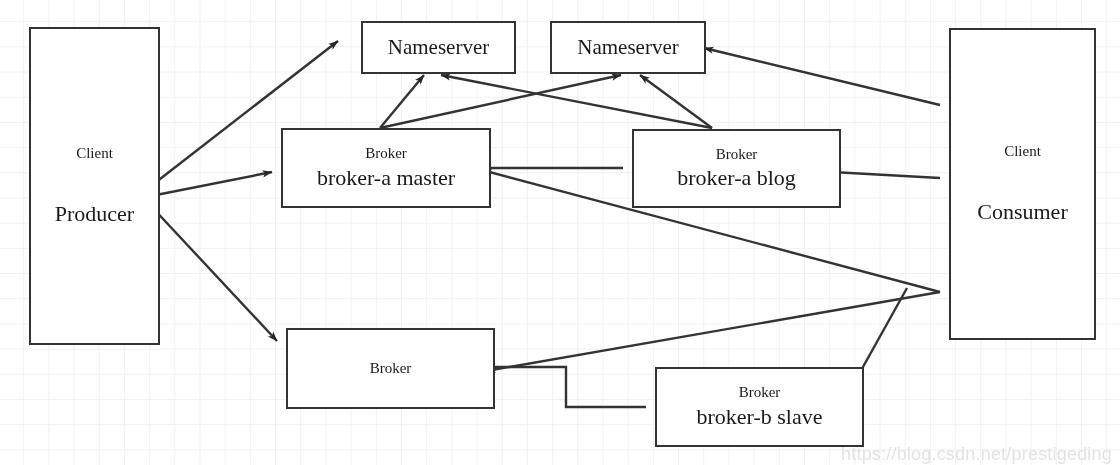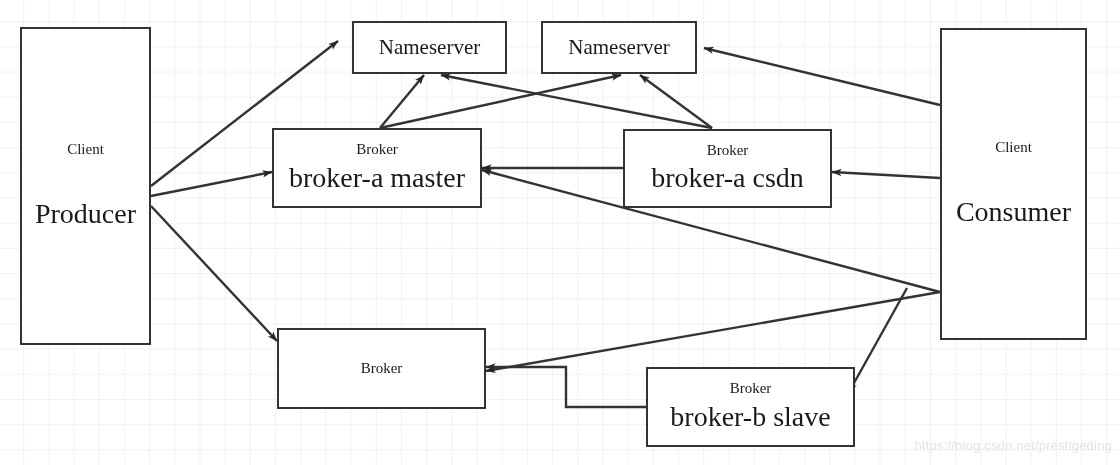--- a/index.html
+++ b/index.html
@@ -30,39 +30,40 @@
     position: absolute;
     box-sizing: border-box;
     background: #ffffff;
     border: 2.5px solid #333333;
     display: flex;
     flex-direction: column;
     align-items: center;
     justify-content: center;
     color: #1a1a1a;
     z-index: 3;
+    margin-left: 9px;
   }
   .node .line1 {
     font-size: 15px;
     line-height: 1.28;
     white-space: nowrap;
   }
   .node .line2 {
-    font-size: 28px;
+    font-size: 22px;
     line-height: 1.28;
     white-space: nowrap;
   }
   .node.client .line1 { margin-bottom: 36px; }
   .node.single .line1 { font-size: 21px; }
   .watermark {
     position: absolute;
     right: 8px;
-    bottom: 12px;
+    bottom: 0;
     font-family: "Liberation Sans", "DejaVu Sans", sans-serif;
-    font-size: 13px;
+    font-size: 18px;
     color: #e3e3e3;
     letter-spacing: 0.2px;
     z-index: 4;
     user-select: none;
   }
 </style>
 </head>
 <body>
 
 <div id="canvas">
@@ -104,21 +105,21 @@
     <div class="line1">Nameserver</div>
   </div>
 
   <div class="node broker" style="left:272px; top:128px; width:210px; height:80px;">
     <div class="line1">Broker</div>
     <div class="line2">broker-a master</div>
   </div>
 
   <div class="node broker" style="left:623px; top:129px; width:209px; height:79px;">
     <div class="line1">Broker</div>
-    <div class="line2">broker-a csdn</div>
+    <div class="line2">broker-a blog</div>
   </div>
 
   <div class="node client" style="left:940px; top:28px; width:147px; height:312px;">
     <div class="line1">Client</div>
     <div class="line2">Consumer</div>
   </div>
 
   <div class="node broker" style="left:277px; top:328px; width:209px; height:81px;">
     <div class="line1">Broker</div>
   </div>

